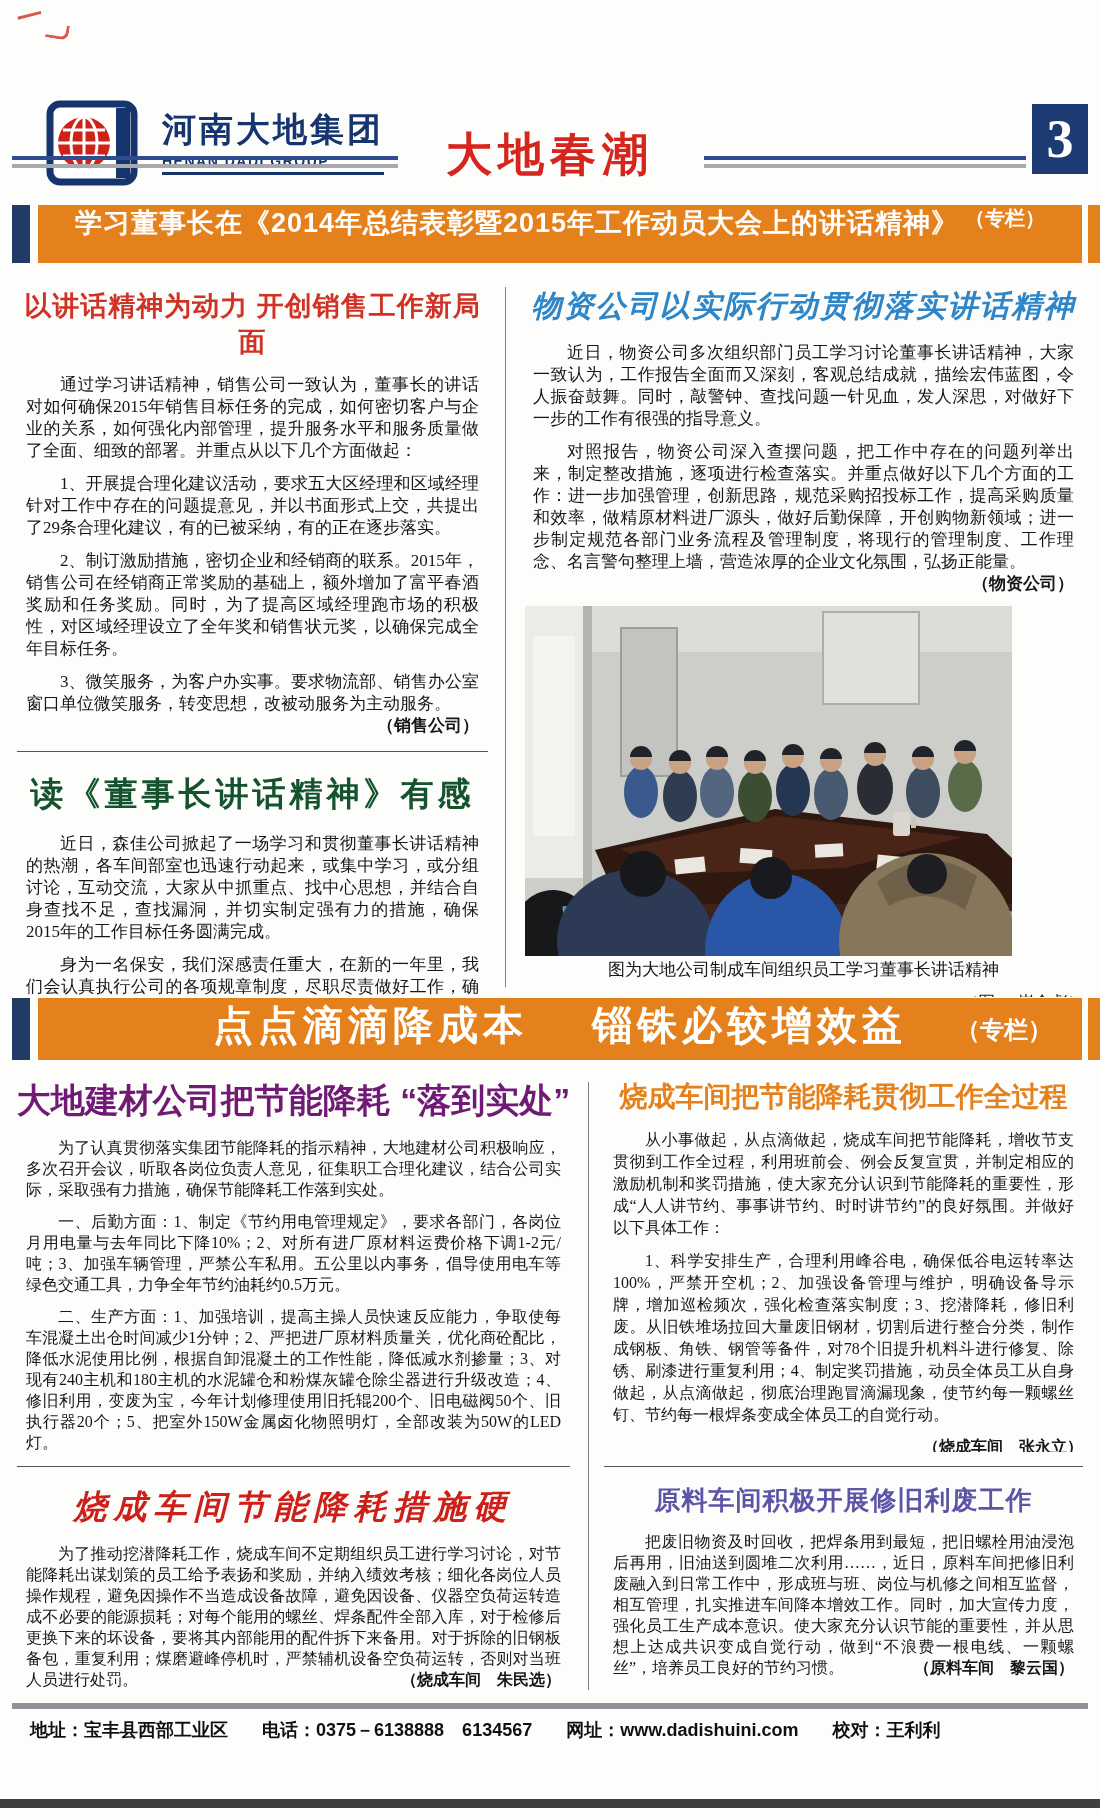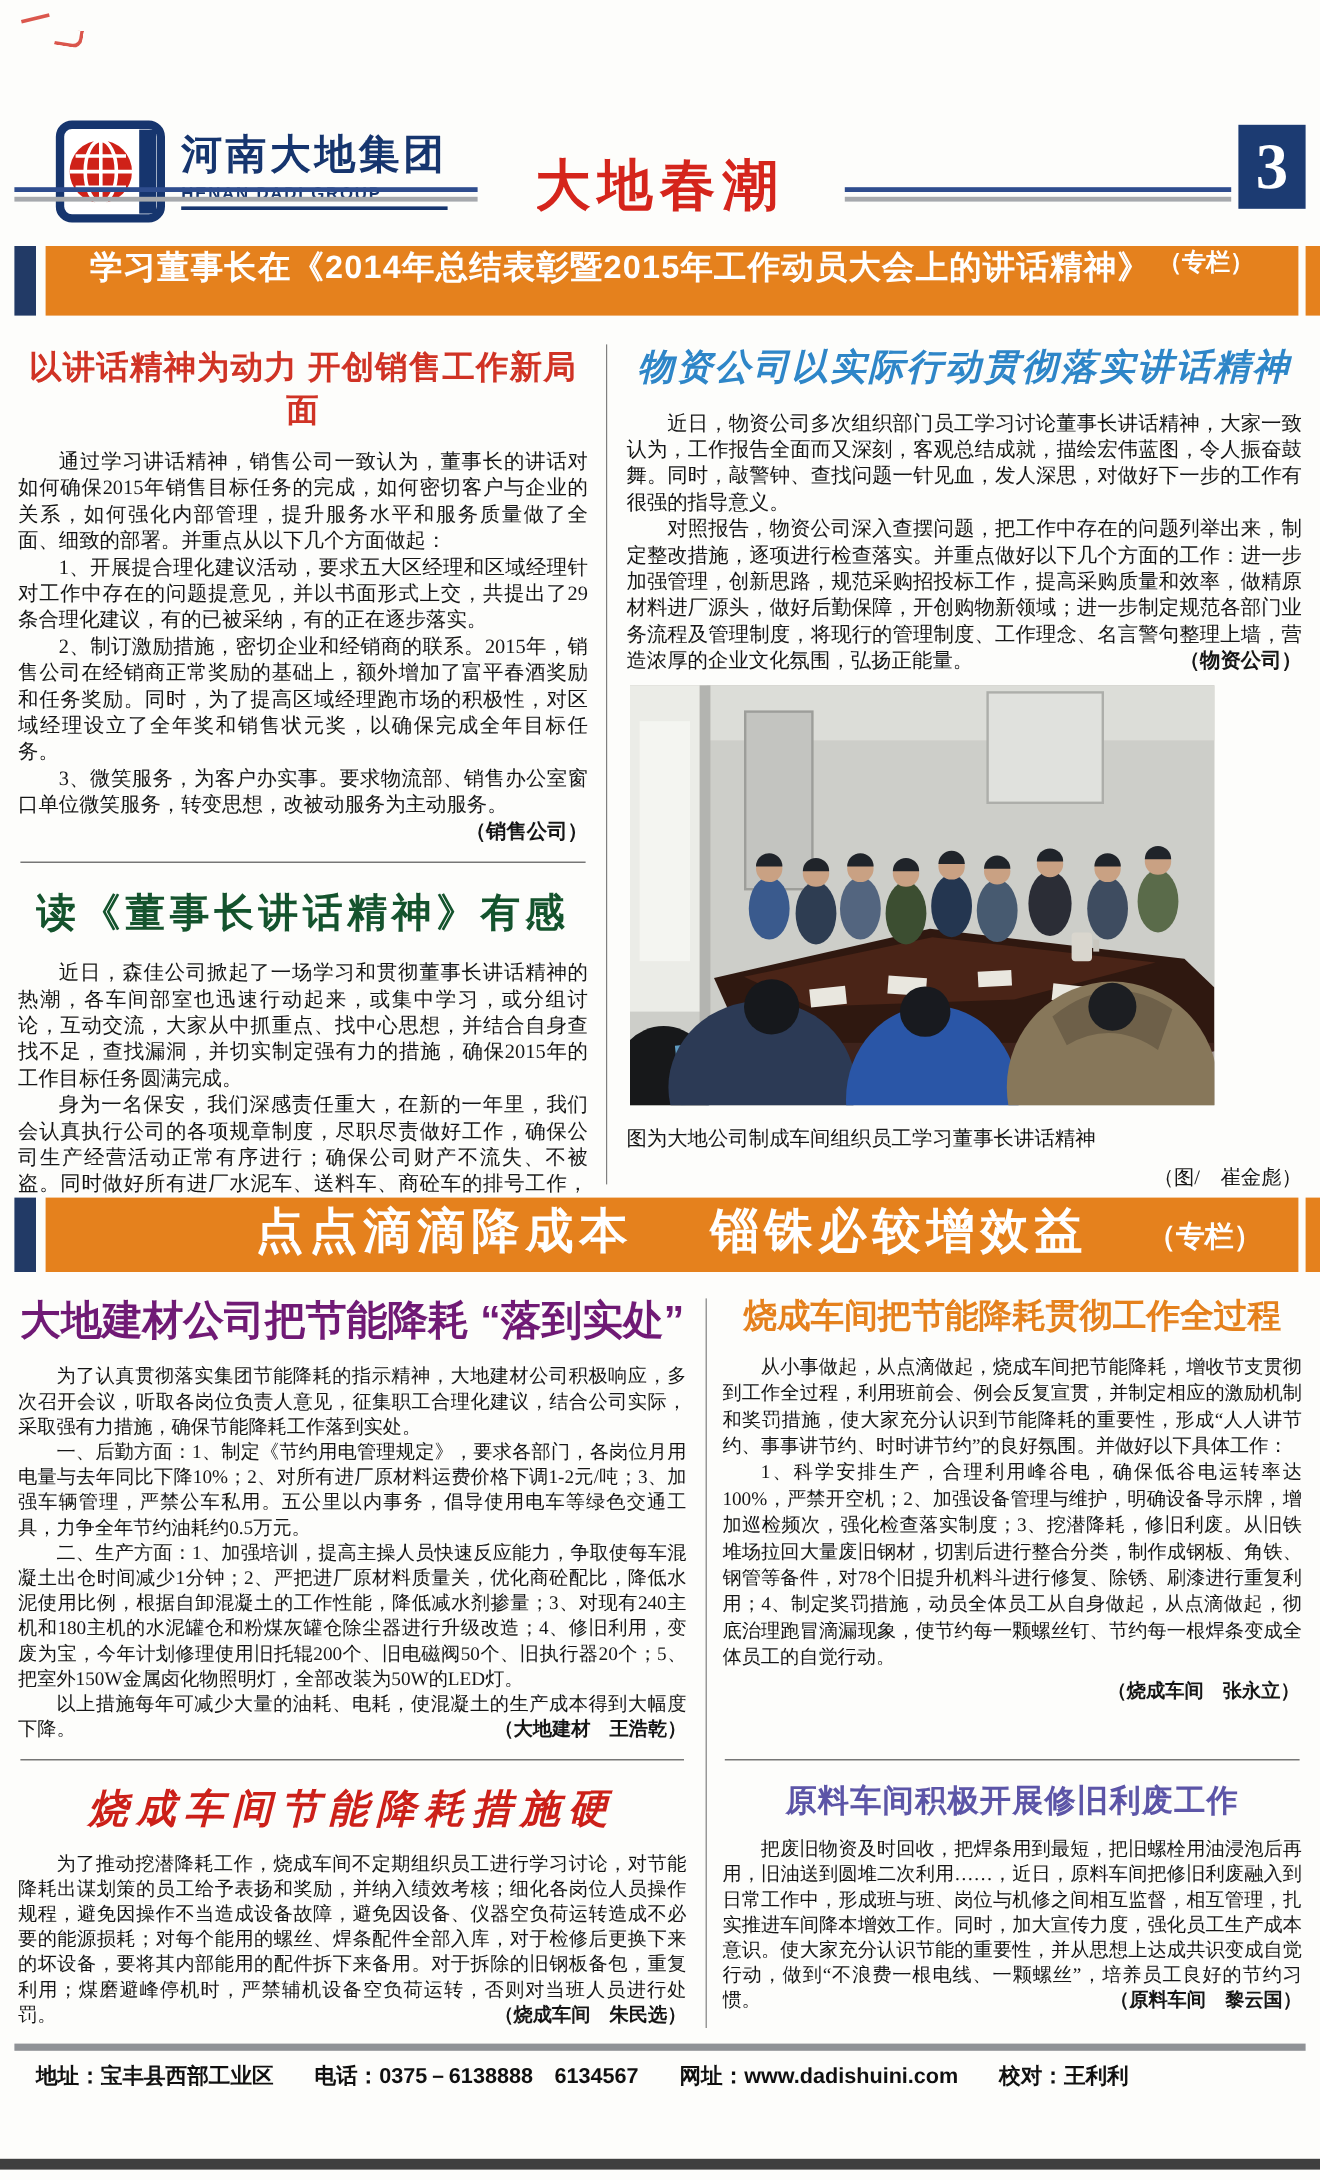--- a/index.html
+++ b/index.html
@@ -2,21 +2,21 @@
 <html><head>
 <meta charset="utf-8">
 <style>
   html,body{margin:0;padding:0;background:#e8e8e8;}
   .page{position:relative;width:1100px;height:1817px;margin:0 auto;background:#fdfdfb;
         overflow:hidden;font-family:"Liberation Serif","DejaVu Serif",serif;color:#161616;}
   
   .corner-mark{position:absolute;border-bottom:3px solid #d5392e;opacity:.85;}
   .m1{left:16px;top:2px;width:24px;height:12px;transform:rotate(-14deg);}
   .m2{left:46px;top:24px;width:20px;height:12px;transform:rotate(9deg);border-right:3px solid #d5392e;border-radius:0 0 8px 0;}
-  .logo{position:absolute;left:46px;top:100px;display:flex;align-items:center;gap:13px;}
+  .logo{position:absolute;left:46px;top:100px;display:flex;align-items:center;gap:24px;}
   .logo-texts{display:flex;flex-direction:column;}
   .logo-cn{font-family:"Liberation Sans","DejaVu Sans",sans-serif;font-weight:bold;
            font-size:34px;color:#16356e;letter-spacing:3px;line-height:1.1;}
   .logo-en{font-family:"Liberation Sans","DejaVu Sans",sans-serif;font-weight:bold;
            font-size:14px;color:#16356e;letter-spacing:1.5px;border-bottom:3px solid #16356e;padding-bottom:3px;margin-top:4px;}
   .masthead{position:absolute;left:400px;width:300px;top:124px;text-align:center;
             font-family:"Liberation Sans","DejaVu Sans",sans-serif;font-weight:bold;
             font-size:46px;color:#d5251c;letter-spacing:6px;}
   .hl{position:absolute;height:4px;}
   .hl.blue{background:#2f4d8e;top:156px;}
@@ -53,29 +53,29 @@
   h2{margin:0;text-align:center;font-family:"Liberation Sans","DejaVu Sans",sans-serif;font-weight:bold;}
   .h-red{font-size:27px;color:#d03325;letter-spacing:1px;margin:13px 0 14px;}
   .h-blue{font-size:33px;color:#14532d;letter-spacing:4px;margin:20px 0 16px;}
   .h-script{font-family:"Liberation Serif","DejaVu Serif",serif;font-style:italic;
             font-size:30px;color:#2e86c8;letter-spacing:2px;margin:11px 0 15px;}
   .h-purple{font-size:34px;color:#701a75;margin:8px 0 13px;}
   .h-orange{font-size:28px;color:#e5811d;margin:8px 0 13px;}
   .h-redscript{font-family:"Liberation Serif","DejaVu Serif",serif;font-style:italic;
                font-size:33px;color:#cc2019;letter-spacing:7px;margin:18px 0 13px;}
   .h-slate{font-size:26px;color:#5c55a7;letter-spacing:1px;margin:16px 0 13px;}
-  p.body{font-size:17px;line-height:22px;text-align:justify;text-indent:2em;margin:0;overflow:hidden;}
+  p.body{font-size:17px;line-height:22px;text-align:justify;text-indent:2em;margin:11px;overflow:hidden;}
   .c2l p.body,.c2r p.body{font-size:16px;line-height:21px;}
   .c2r .fixed-top p.body{line-height:22px;}
   .sig{float:right;font-weight:bold;}
   p.sigline{text-align:right;font-weight:bold;font-size:16px;margin:6px 2px 0 0;}
   hr.hrule{border:0;border-top:1px solid #555;margin:14px 2px;}
   
   .photo{display:block;margin:9px 0 0 3px;width:487px;height:350px;background:#cdcec9;}
-  p.cap{text-align:left;font-size:17px;text-indent:0;margin:16px 0 0;}
+  p.cap{text-align:center;font-size:17px;text-indent:0;margin:2px 0 0;}
   p.credit{text-align:right;font-size:17px;margin:10px 0 0;}
   
   .footbar{position:absolute;left:12px;top:1703px;width:1076px;height:6px;background:#8f9296;}
   .footer{position:absolute;left:30px;top:1718px;width:1040px;
           font-family:"Liberation Sans","DejaVu Sans",sans-serif;font-weight:bold;
           font-size:18px;color:#101010;}
   .footer span{margin-right:34px;}
   .bottom-edge{position:absolute;left:0;top:1799px;width:1100px;height:9px;background:#3f3f3f;}
 </style>
 </head>

